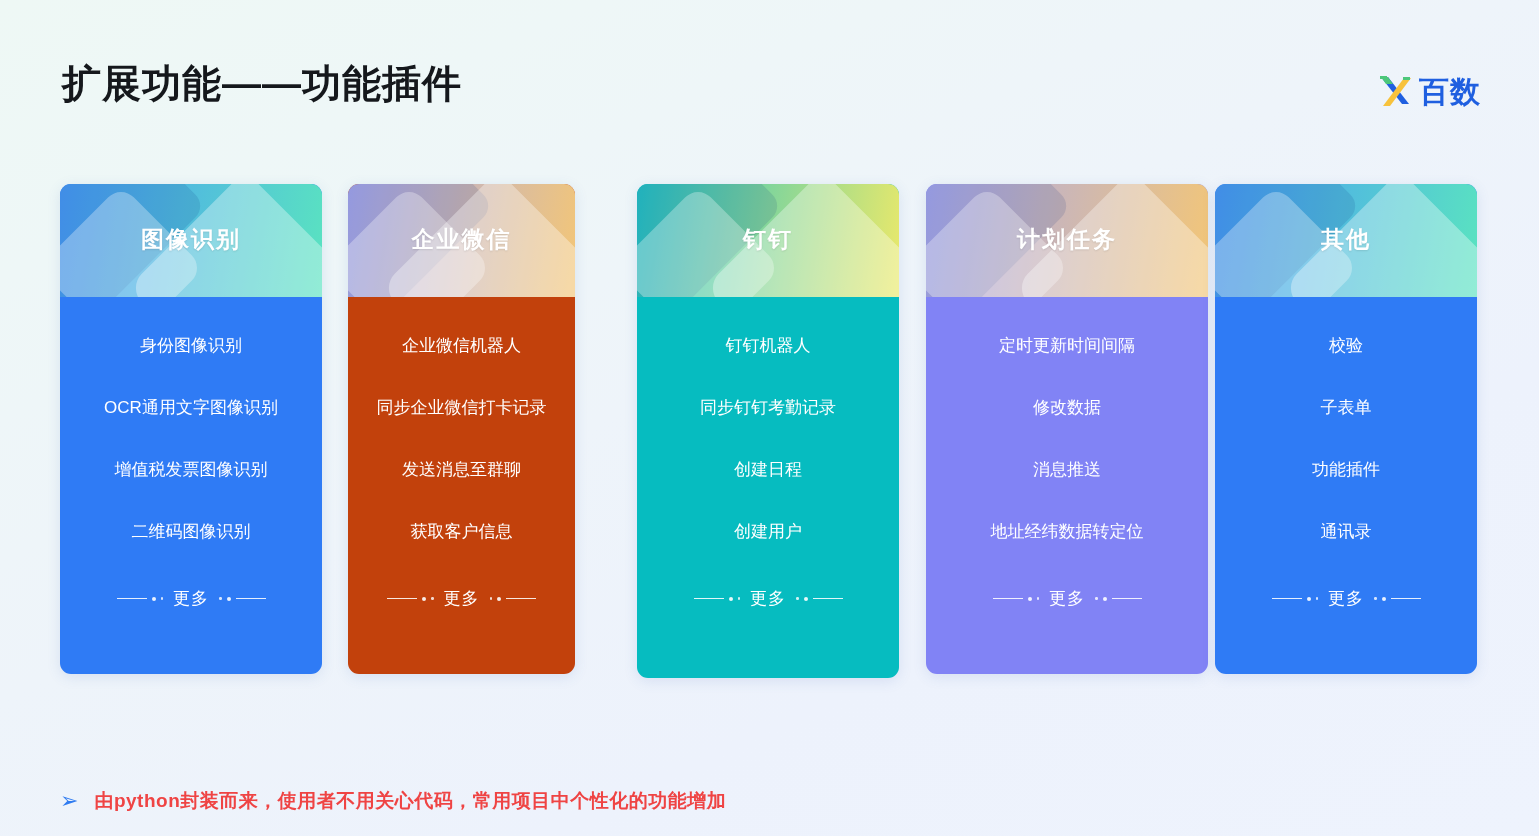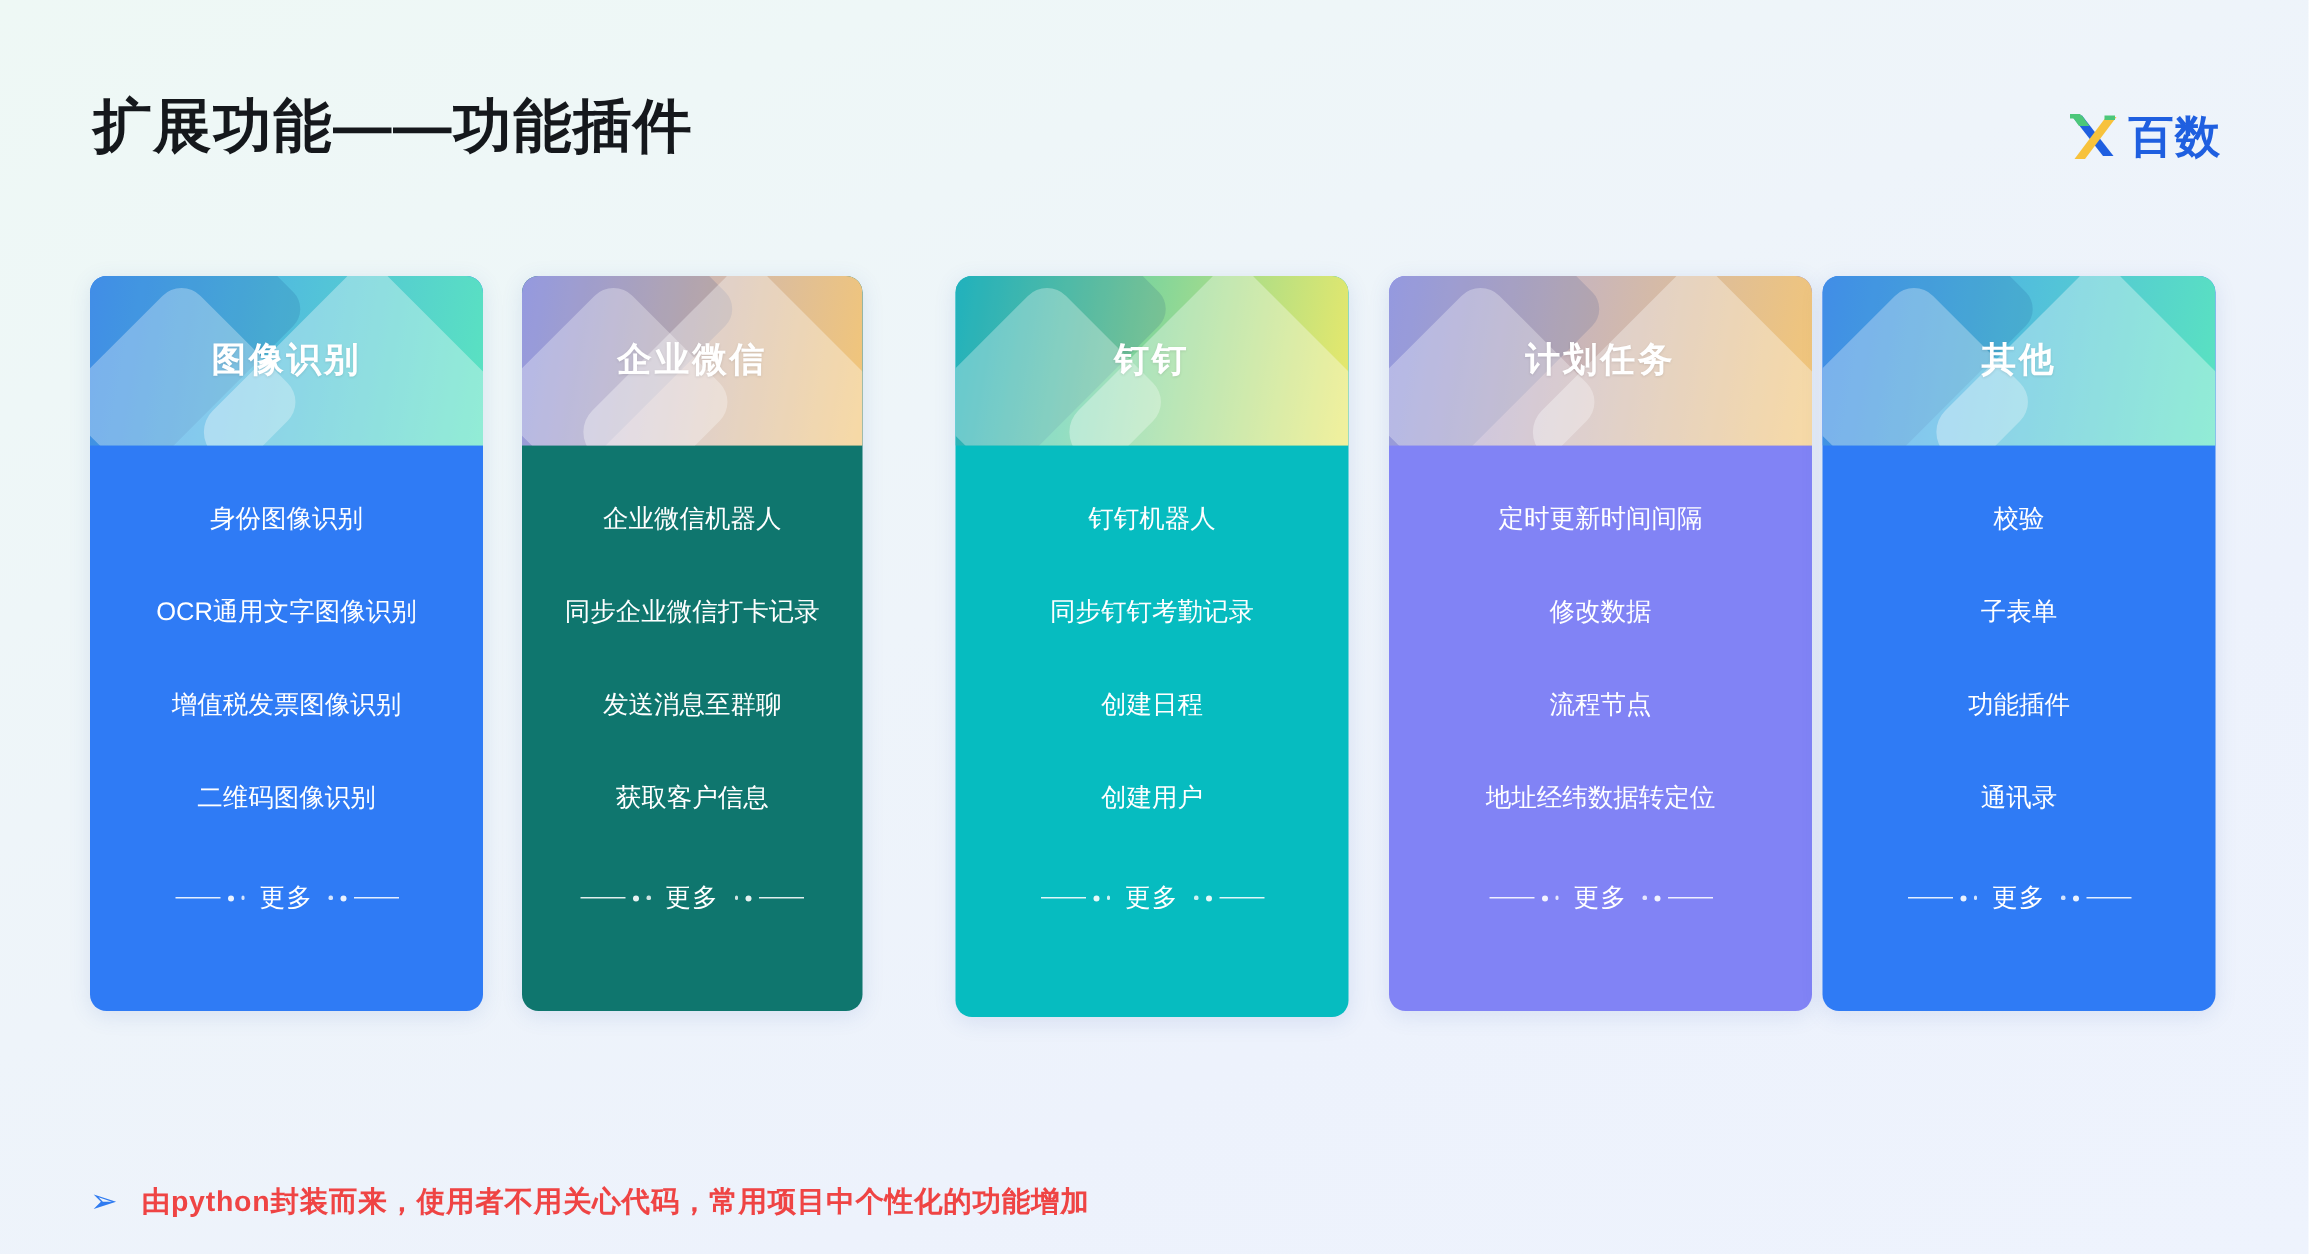--- a/index.html
+++ b/index.html
@@ -118,21 +118,21 @@
             <i class="more-line"></i>
             <i class="more-dot"></i>
             <i class="more-dot sm"></i>
             <span class="more-label">更多</span>
             <i class="more-dot sm"></i>
             <i class="more-dot"></i>
             <i class="more-line"></i>
           </div>
         </div>
       </div>
-      <div class="card" style="left: 348px; width: 227px; height: 490px; background: #0f766e;">
+      <div class="card" style="left: 348px; width: 227px; height: 490px; background: #c2410c;">
         <div class="card-head" style="background: linear-gradient(100deg, rgb(169, 169, 238) 0%, rgb(243, 198, 119) 100%);">
           <span class="wedge-dark"></span>
           <span class="mtn-small"></span>
           <span class="mtn-big"></span>
           <div class="card-title">企业微信</div>
         </div>
         <div class="card-body">
           <div class="card-item">企业微信机器人</div>
           <div class="card-item">同步企业微信打卡记录</div>
           <div class="card-item">发送消息至群聊</div>
@@ -174,21 +174,21 @@
       <div class="card" style="left: 926px; width: 282px; height: 490px; background: rgb(129, 131, 245);">
         <div class="card-head" style="background: linear-gradient(100deg, rgb(169, 169, 238) 0%, rgb(243, 198, 119) 100%);">
           <span class="wedge-dark"></span>
           <span class="mtn-small"></span>
           <span class="mtn-big"></span>
           <div class="card-title">计划任务</div>
         </div>
         <div class="card-body">
           <div class="card-item">定时更新时间间隔</div>
           <div class="card-item">修改数据</div>
-          <div class="card-item">流程节点</div>
+          <div class="card-item">消息推送</div>
           <div class="card-item">地址经纬数据转定位</div>
           <div class="more-row">
             <i class="more-line"></i>
             <i class="more-dot"></i>
             <i class="more-dot sm"></i>
             <span class="more-label">更多</span>
             <i class="more-dot sm"></i>
             <i class="more-dot"></i>
             <i class="more-line"></i>
           </div>

